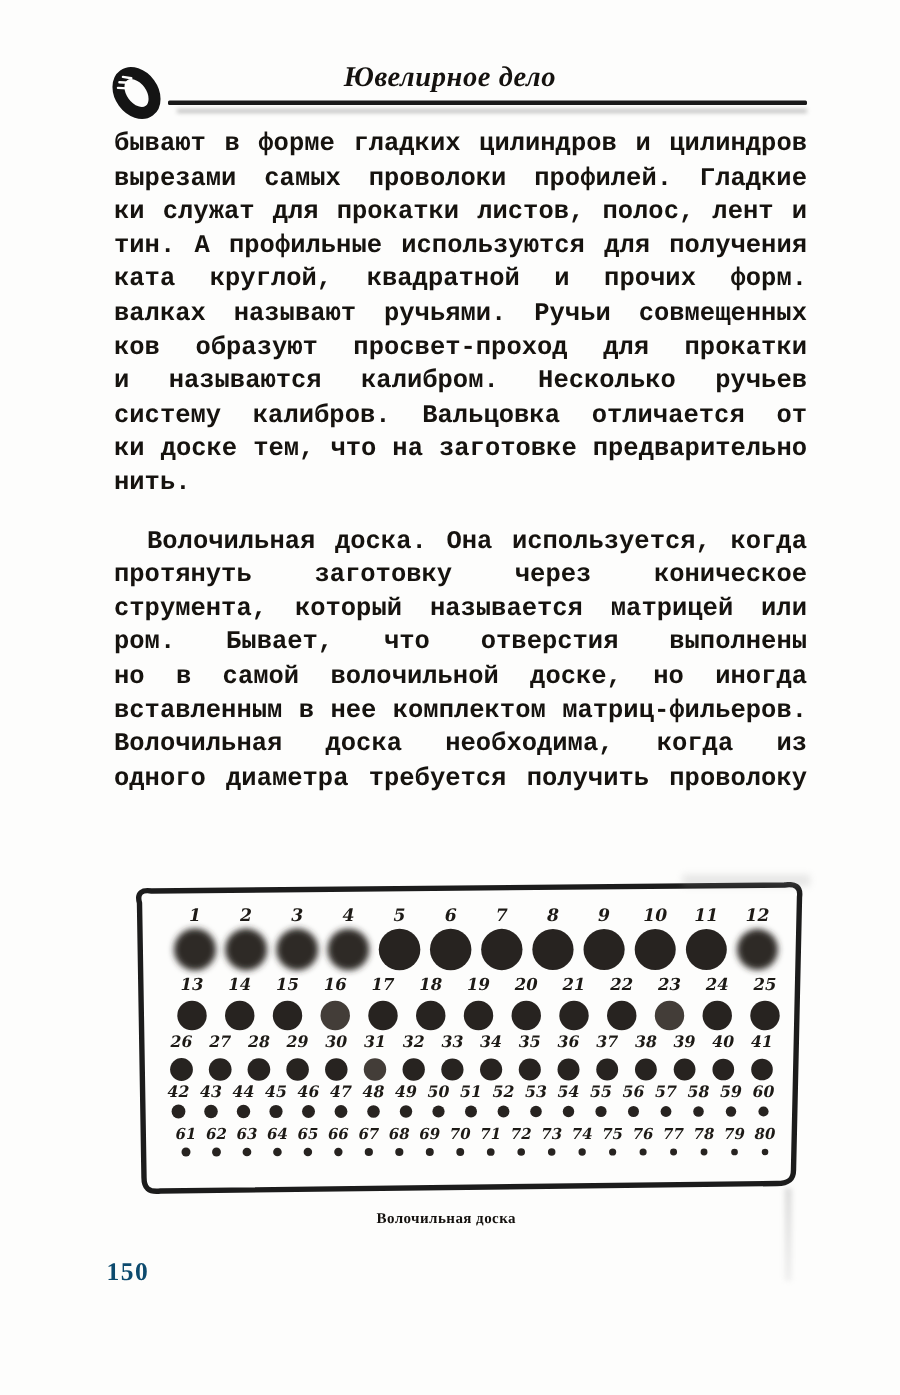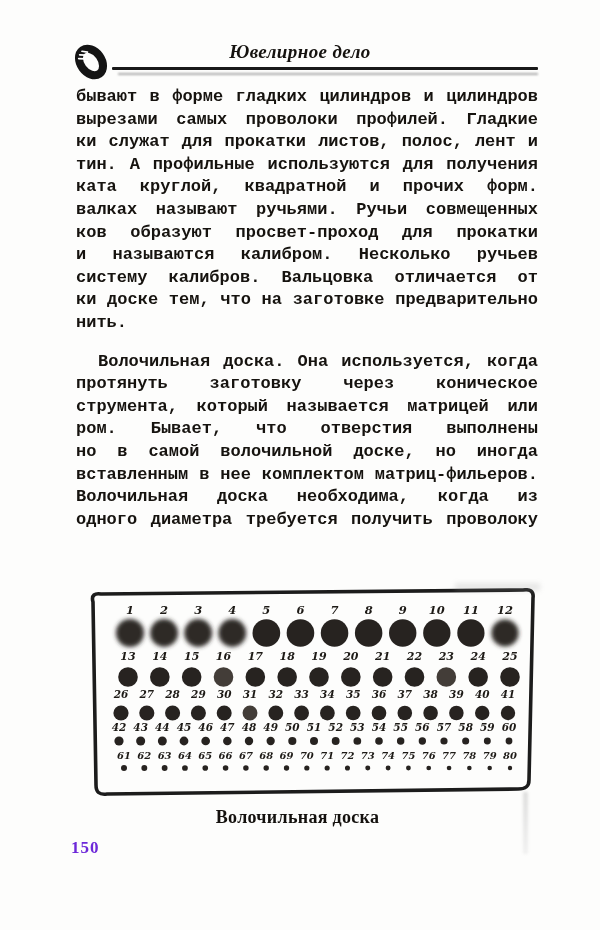--- a/index.html
+++ b/index.html
@@ -20,23 +20,23 @@
     font-size:17px;font-weight:700;line-height:22.6px;font-family:Liberation Mono, monospace;
   }
   .line{height:22.6px;text-align:justify;text-align-last:justify;overflow:hidden;}
   .line.endline{text-align-last:left;}
   .line.indent{text-indent:22px;margin-top:16px;}
   .figure{position:absolute;left:85px;top:588px;width:455px;height:215px;}
   .figure svg{display:block;width:455px;height:215px;}
   .holenum{font-family:"DejaVu Serif",serif;font-style:italic;font-weight:700;fill:#1d1a16;text-anchor:middle;}
   .caption{
     position:absolute;left:85px;top:807px;width:425px;text-align:center;
-    font-weight:700;font-size:18px;letter-spacing:.3px;color:#14110e;
-  }
-  .pagenum{position:absolute;left:71px;top:838px;font-weight:700;font-size:17px;letter-spacing:1px;color:#6d28d9;}
+    font-weight:700;font-size:10px;letter-spacing:.3px;color:#14110e;
+  }
+  .pagenum{position:absolute;left:71px;top:838px;font-weight:700;font-size:17px;letter-spacing:1px;color:#0c4a6e;}
   .scan-sliver{
     position:absolute;left:523px;top:792px;width:5px;height:62px;
     background:linear-gradient(to bottom,#b8b8b8,#e2e2e2);filter:blur(1.8px);opacity:.45;
   }
   .scan-smudge{
     position:absolute;left:455px;top:583px;width:85px;height:8px;
     background:#9a9a9a;filter:blur(2.5px);opacity:.22;
   }
 </style>
 </head>

